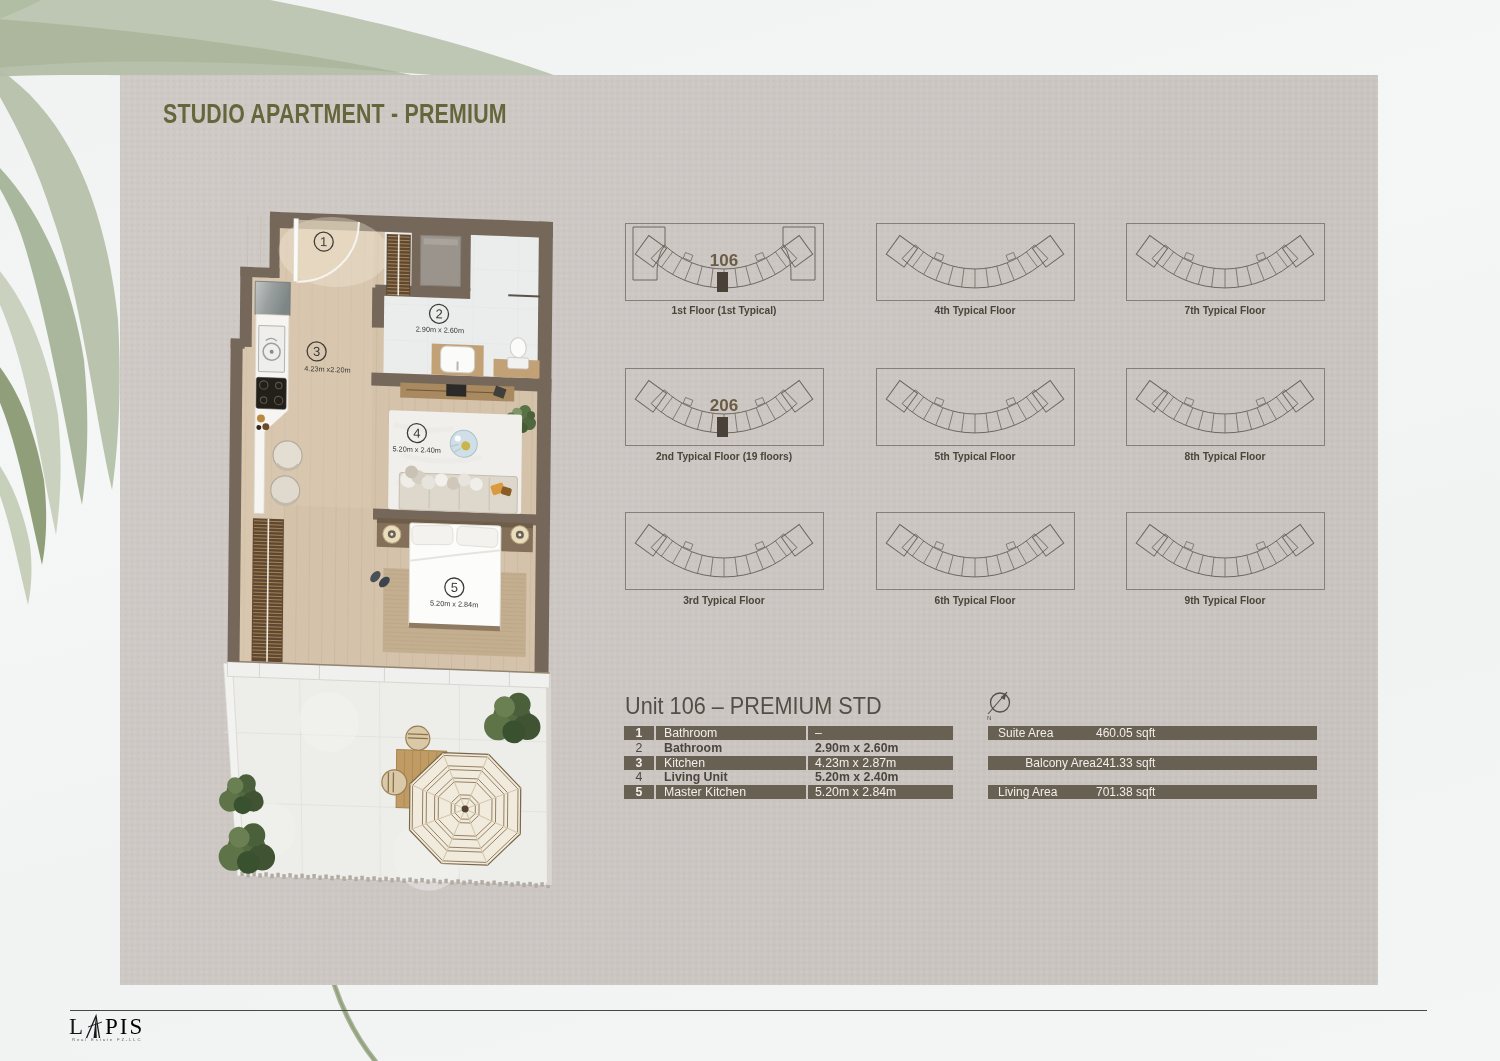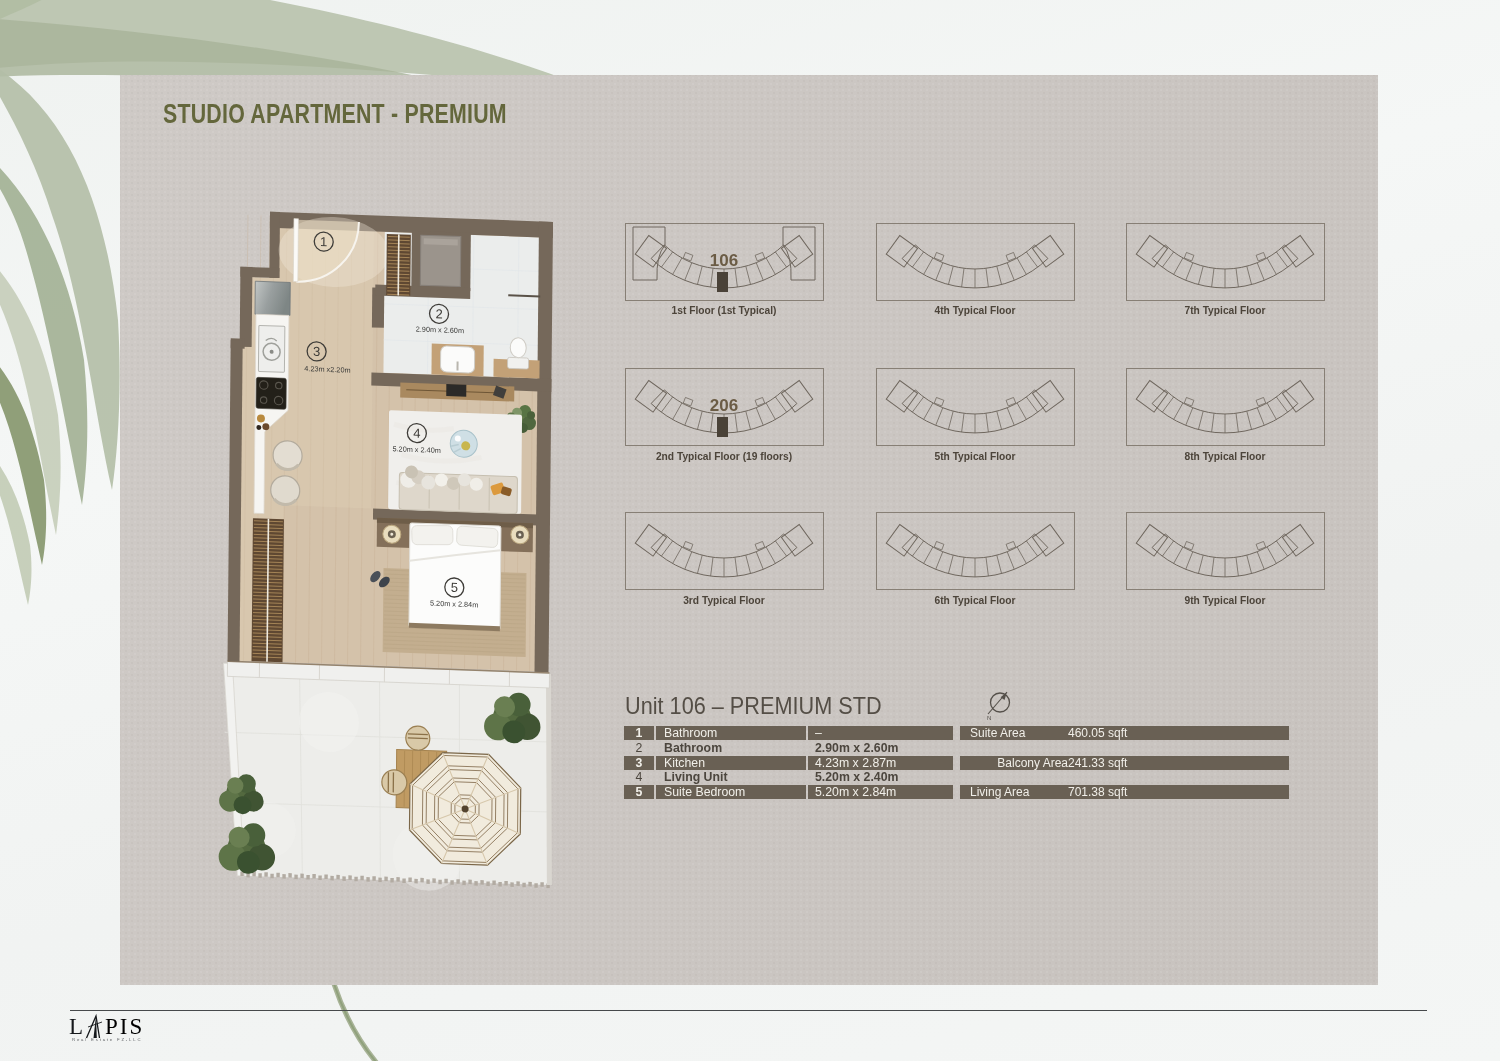--- a/index.html
+++ b/index.html
@@ -20,21 +20,21 @@
 #unithead { position:absolute; left:625px; top:692px; font-size:24.5px; color:#544e46;
  transform:scaleX(0.885); transform-origin:0 0; white-space:nowrap; letter-spacing:0px; }
 .trow { position:absolute; left:624px; width:329px; height:14.1px; display:flex; font-size:12.3px; line-height:14.1px; }
 .trow.dark > div { background:#696054; color:#f1efe9; }
 .trow.lite > div { background:transparent; color:#4c463e;font-weight:bold; }
 .tnum { width:30px; text-align:center; font-weight:bold; flex:none; }
 .trow.lite .tnum { font-weight:normal; }
 .tsep { width:2px; flex:none; background:transparent !important; }
 .tname { width:150px; padding-left:8px; flex:none; }
 .tdim { flex:1; padding-left:7px; }
-.srow { position:absolute; left:960px; width:329px; height:14.1px; display:flex;
+.srow { position:absolute; left:988px; width:329px; height:14.1px; display:flex;
  background:#696054; color:#f1efe9; font-size:12px; line-height:14.1px; }
 .slabel { width:108px; padding-left:10px; flex:none; }
 #botline { position:absolute; left:70px; top:1010px; width:1357px; height:1.3px; background:#46494b; }
 #logo { position:absolute; left:69px; top:1014px; font-family:"Liberation Serif",serif;
  font-size:23px; color:#15181b; }
 #logo2 { position:absolute; left:105px; top:1014px; font-family:"Liberation Serif",serif;
  font-size:23px; color:#000000; letter-spacing:2px; }
 #logosub { position:absolute; left:72px; top:1037px; font-size:4.3px; letter-spacing:1.8px; color:#5a5d60; }
 </style></head>
 <body>
@@ -515,21 +515,21 @@
 <div class="trow lite" style="top:770.4px;">
 <div class="tnum">4</div>
     <div class="tsep"></div>
     <div class="tname">Living Unit</div>
     <div class="tsep"></div>
     <div class="tdim">5.20m x 2.40m</div>
   </div>
 <div class="trow dark" style="top:785.2px;">
 <div class="tnum">5</div>
     <div class="tsep"></div>
-    <div class="tname">Suite Bedroom</div>
+    <div class="tname">Master Kitchen</div>
     <div class="tsep"></div>
     <div class="tdim">5.20m x 2.84m</div>
   </div>
 <div class="srow" style="top:726.0px;">
 <div class="slabel">Suite Area</div>
     <div class="sval">460.05 sqft</div>
   </div>
 <div class="srow" style="top:755.6px;text-align:right;">
 <div class="slabel">Balcony Area</div>
     <div class="sval">241.33 sqft</div>

